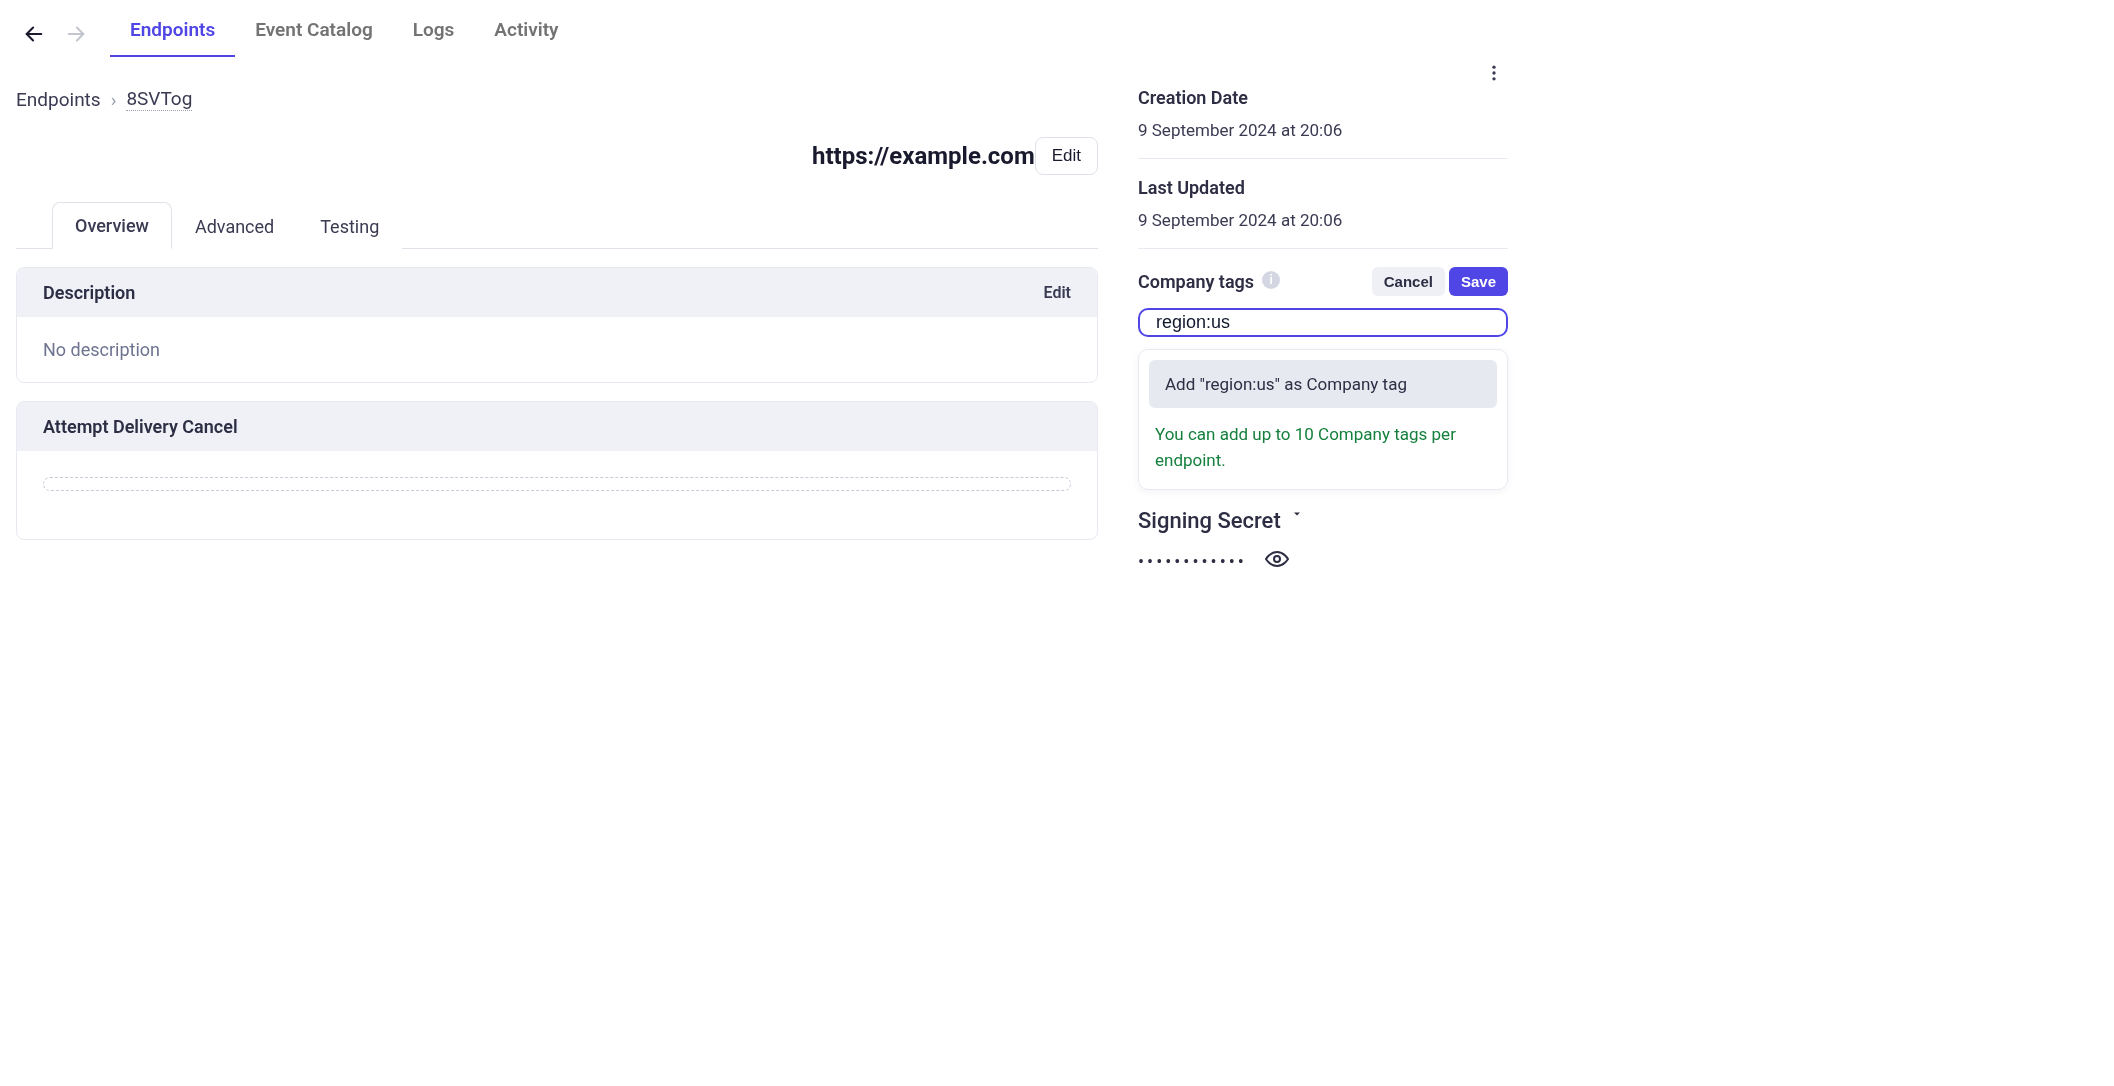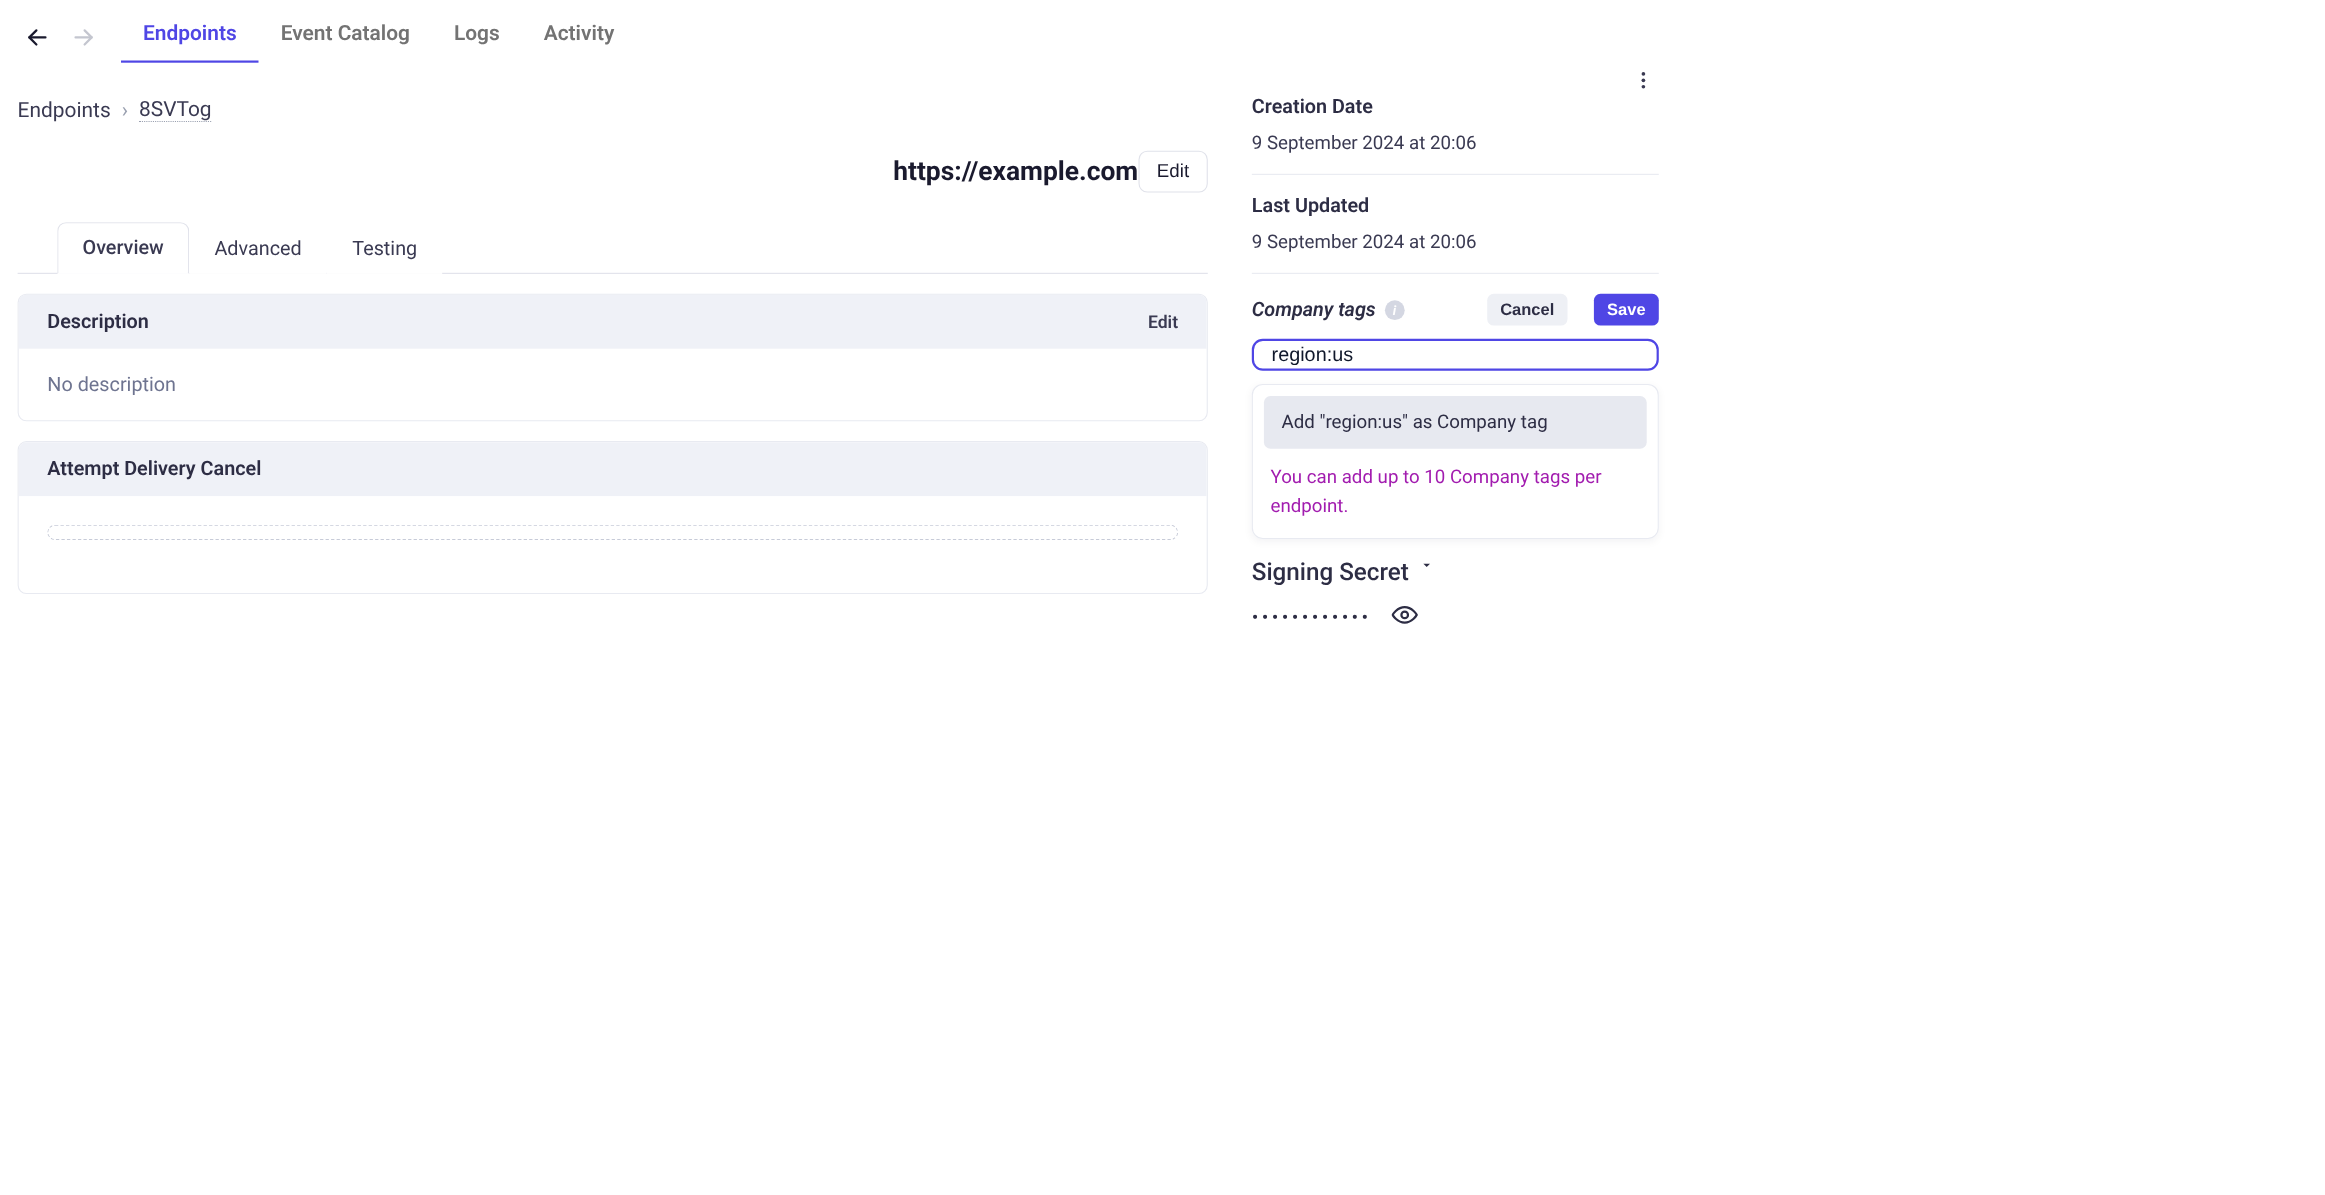--- a/index.html
+++ b/index.html
@@ -142,22 +142,22 @@
     top: -28px;
     cursor: pointer;
     padding: 4px;
   }
 
   .side-section { margin-bottom: 18px; padding-bottom: 18px; border-bottom: 1px solid #e8eaf1; }
   .side-label { font-size: 18px; font-weight: 600; color: #2d2d44; margin-bottom: 12px; display:flex; align-items:center; gap:8px;}
   .side-value { font-size: 17px; color: #3a3a52; }
 
   .tags-row { display: flex; align-items: center; justify-content: space-between; margin-bottom: 12px; }
-  .tags-row .left { display: flex; align-items: center; gap: 8px; font-size:18px; font-weight:600; color:#2d2d44;font-style:italic;}
-  .tags-row .actions { display: flex; gap: 24px; }
+  .tags-row .left { display: flex; align-items: flex-start; gap: 8px; font-size:18px; font-weight:600; color:#2d2d44;}
+  .tags-row .actions { display: flex; gap: 4px; }
   .btn-pill {
     border: none;
     border-radius: 6px;
     padding: 6px 12px;
     font-size: 15px;
     font-weight: 600;
     cursor: pointer;
   }
   .btn-cancel { background: #eef0f5; color: #2d2d44; }
   .btn-save { background: #4f46e5; color: #fff; }
@@ -180,21 +180,21 @@
   }
   .suggest-item {
     background: #e7e9f0;
     border-radius: 6px;
     padding: 14px 16px;
     font-size: 17px;
     color: #2d2d44;
     cursor: pointer;
     margin-bottom: 14px;
   }
-  .suggest-hint { font-size: 17px; color: #a21caf; padding: 0 6px 6px; line-height:1.5; }
+  .suggest-hint { font-size: 17px; color: #15803d; padding: 0 6px 6px; line-height:1.5; }
 
   .secret-row { margin-top: 18px; }
   .secret-label { display:flex; align-items:flex-start; gap:10px; font-size:22px; font-weight:500; color:#2d2d44; margin-bottom: 14px; cursor:pointer;}
   .secret-dots { display:flex; align-items:center; gap:18px; font-size: 18px; letter-spacing: 3px; color:#2d2d44;}
   .info-badge { width:18px; height:18px; border-radius:50%; background:#d4d7e2; color:#fff; display:inline-flex; align-items:center; justify-content:center; font-size:12px; font-weight:700;}
 </style>
 </head>
 <body>
 
 <div class="topbar">

